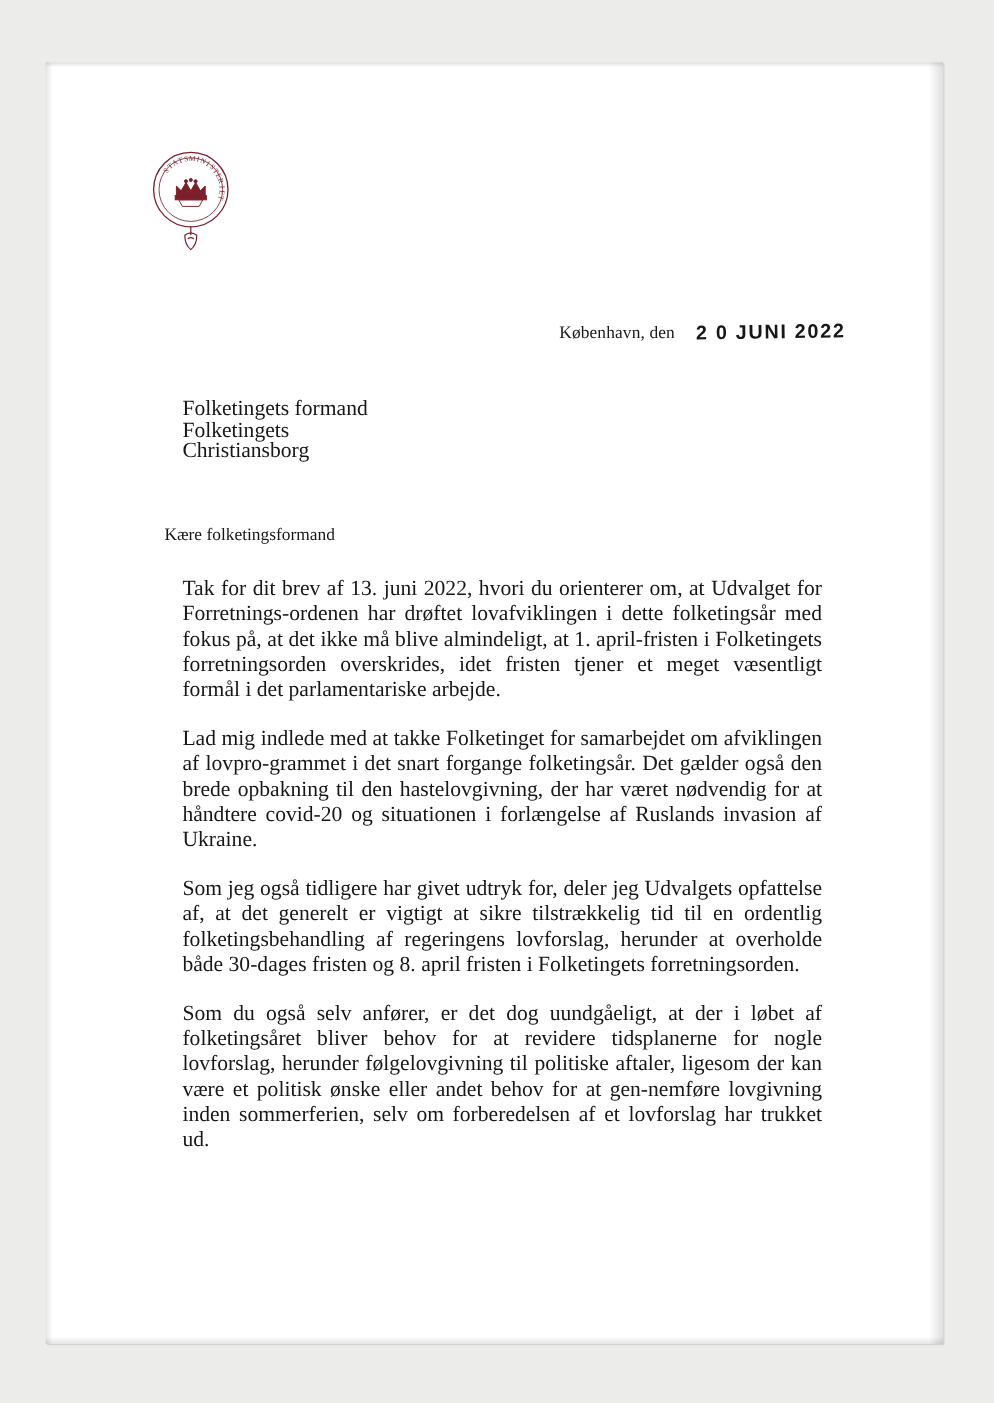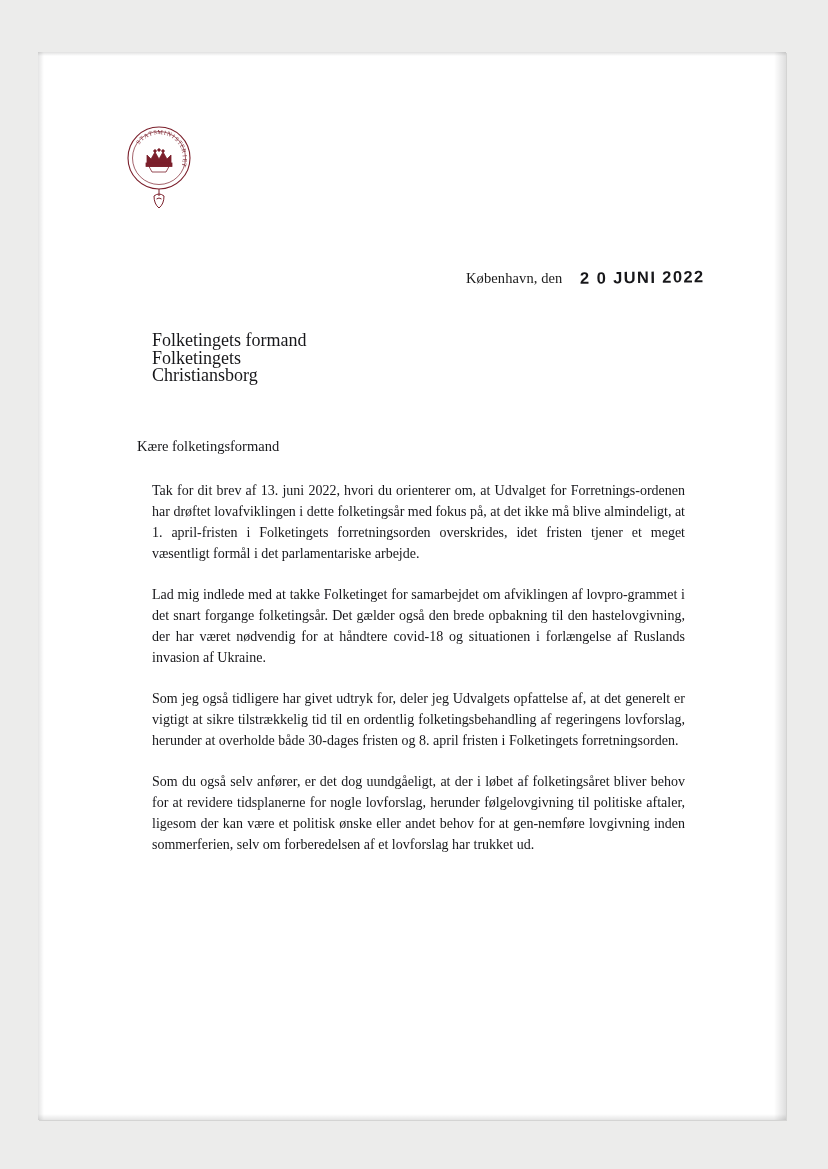--- a/index.html
+++ b/index.html
@@ -109,21 +109,21 @@
     font-size: 14.5px;
     color: #17171a;
     text-align: center;
   }
 
   .body-text {
     position: absolute;
     left: 114px;
     top: 428px;
     width: 533px;
-    font-size: 14px;
+    font-size: 18px;
     line-height: 21px;
     color: #17171a;
     text-align: justify;
   }
   .body-text p {
     margin: 0 0 20px 0;
     text-align: justify;
     -webkit-hyphens: manual;
     hyphens: manual;
   }
@@ -189,19 +189,19 @@
     <div class="addressee">
       <div>Folketingets formand</div>
       <div>Folketingets</div>
       <div>Christiansborg</div>
     </div>
 
     <div class="salutation">Kære folketingsformand</div>
 
     <div class="body-text">
       <p>Tak for dit brev af 13. juni 2022, hvori du orienterer om, at Udvalget for Forretnings-ordenen har drøftet lovafviklingen i dette folketingsår med fokus på, at det ikke må blive almindeligt, at 1. april-fristen i Folketingets forretningsorden overskrides, idet fristen tjener et meget væsentligt formål i det parlamentariske arbejde.</p>
-      <p>Lad mig indlede med at takke Folketinget for samarbejdet om afviklingen af lovpro-grammet i det snart forgange folketingsår. Det gælder også den brede opbakning til den hastelovgivning, der har været nødvendig for at håndtere covid-18 og situationen i forlængelse af Ruslands invasion af Ukraine.</p>
+      <p>Lad mig indlede med at takke Folketinget for samarbejdet om afviklingen af lovpro-grammet i det snart forgange folketingsår. Det gælder også den brede opbakning til den hastelovgivning, der har været nødvendig for at håndtere covid-20 og situationen i forlængelse af Ruslands invasion af Ukraine.</p>
       <p>Som jeg også tidligere har givet udtryk for, deler jeg Udvalgets opfattelse af, at det generelt er vigtigt at sikre tilstrækkelig tid til en ordentlig folketingsbehandling af regeringens lovforslag, herunder at overholde både 30-dages fristen og 8. april fristen i Folketingets forretningsorden.</p>
       <p>Som du også selv anfører, er det dog uundgåeligt, at der i løbet af folketingsåret bliver behov for at revidere tidsplanerne for nogle lovforslag, herunder følgelovgivning til politiske aftaler, ligesom der kan være et politisk ønske eller andet behov for at gen-nemføre lovgivning inden sommerferien, selv om forberedelsen af et lovforslag har trukket ud.</p>
     </div>
 
   </div>
 </div>
 
 </body></html>

